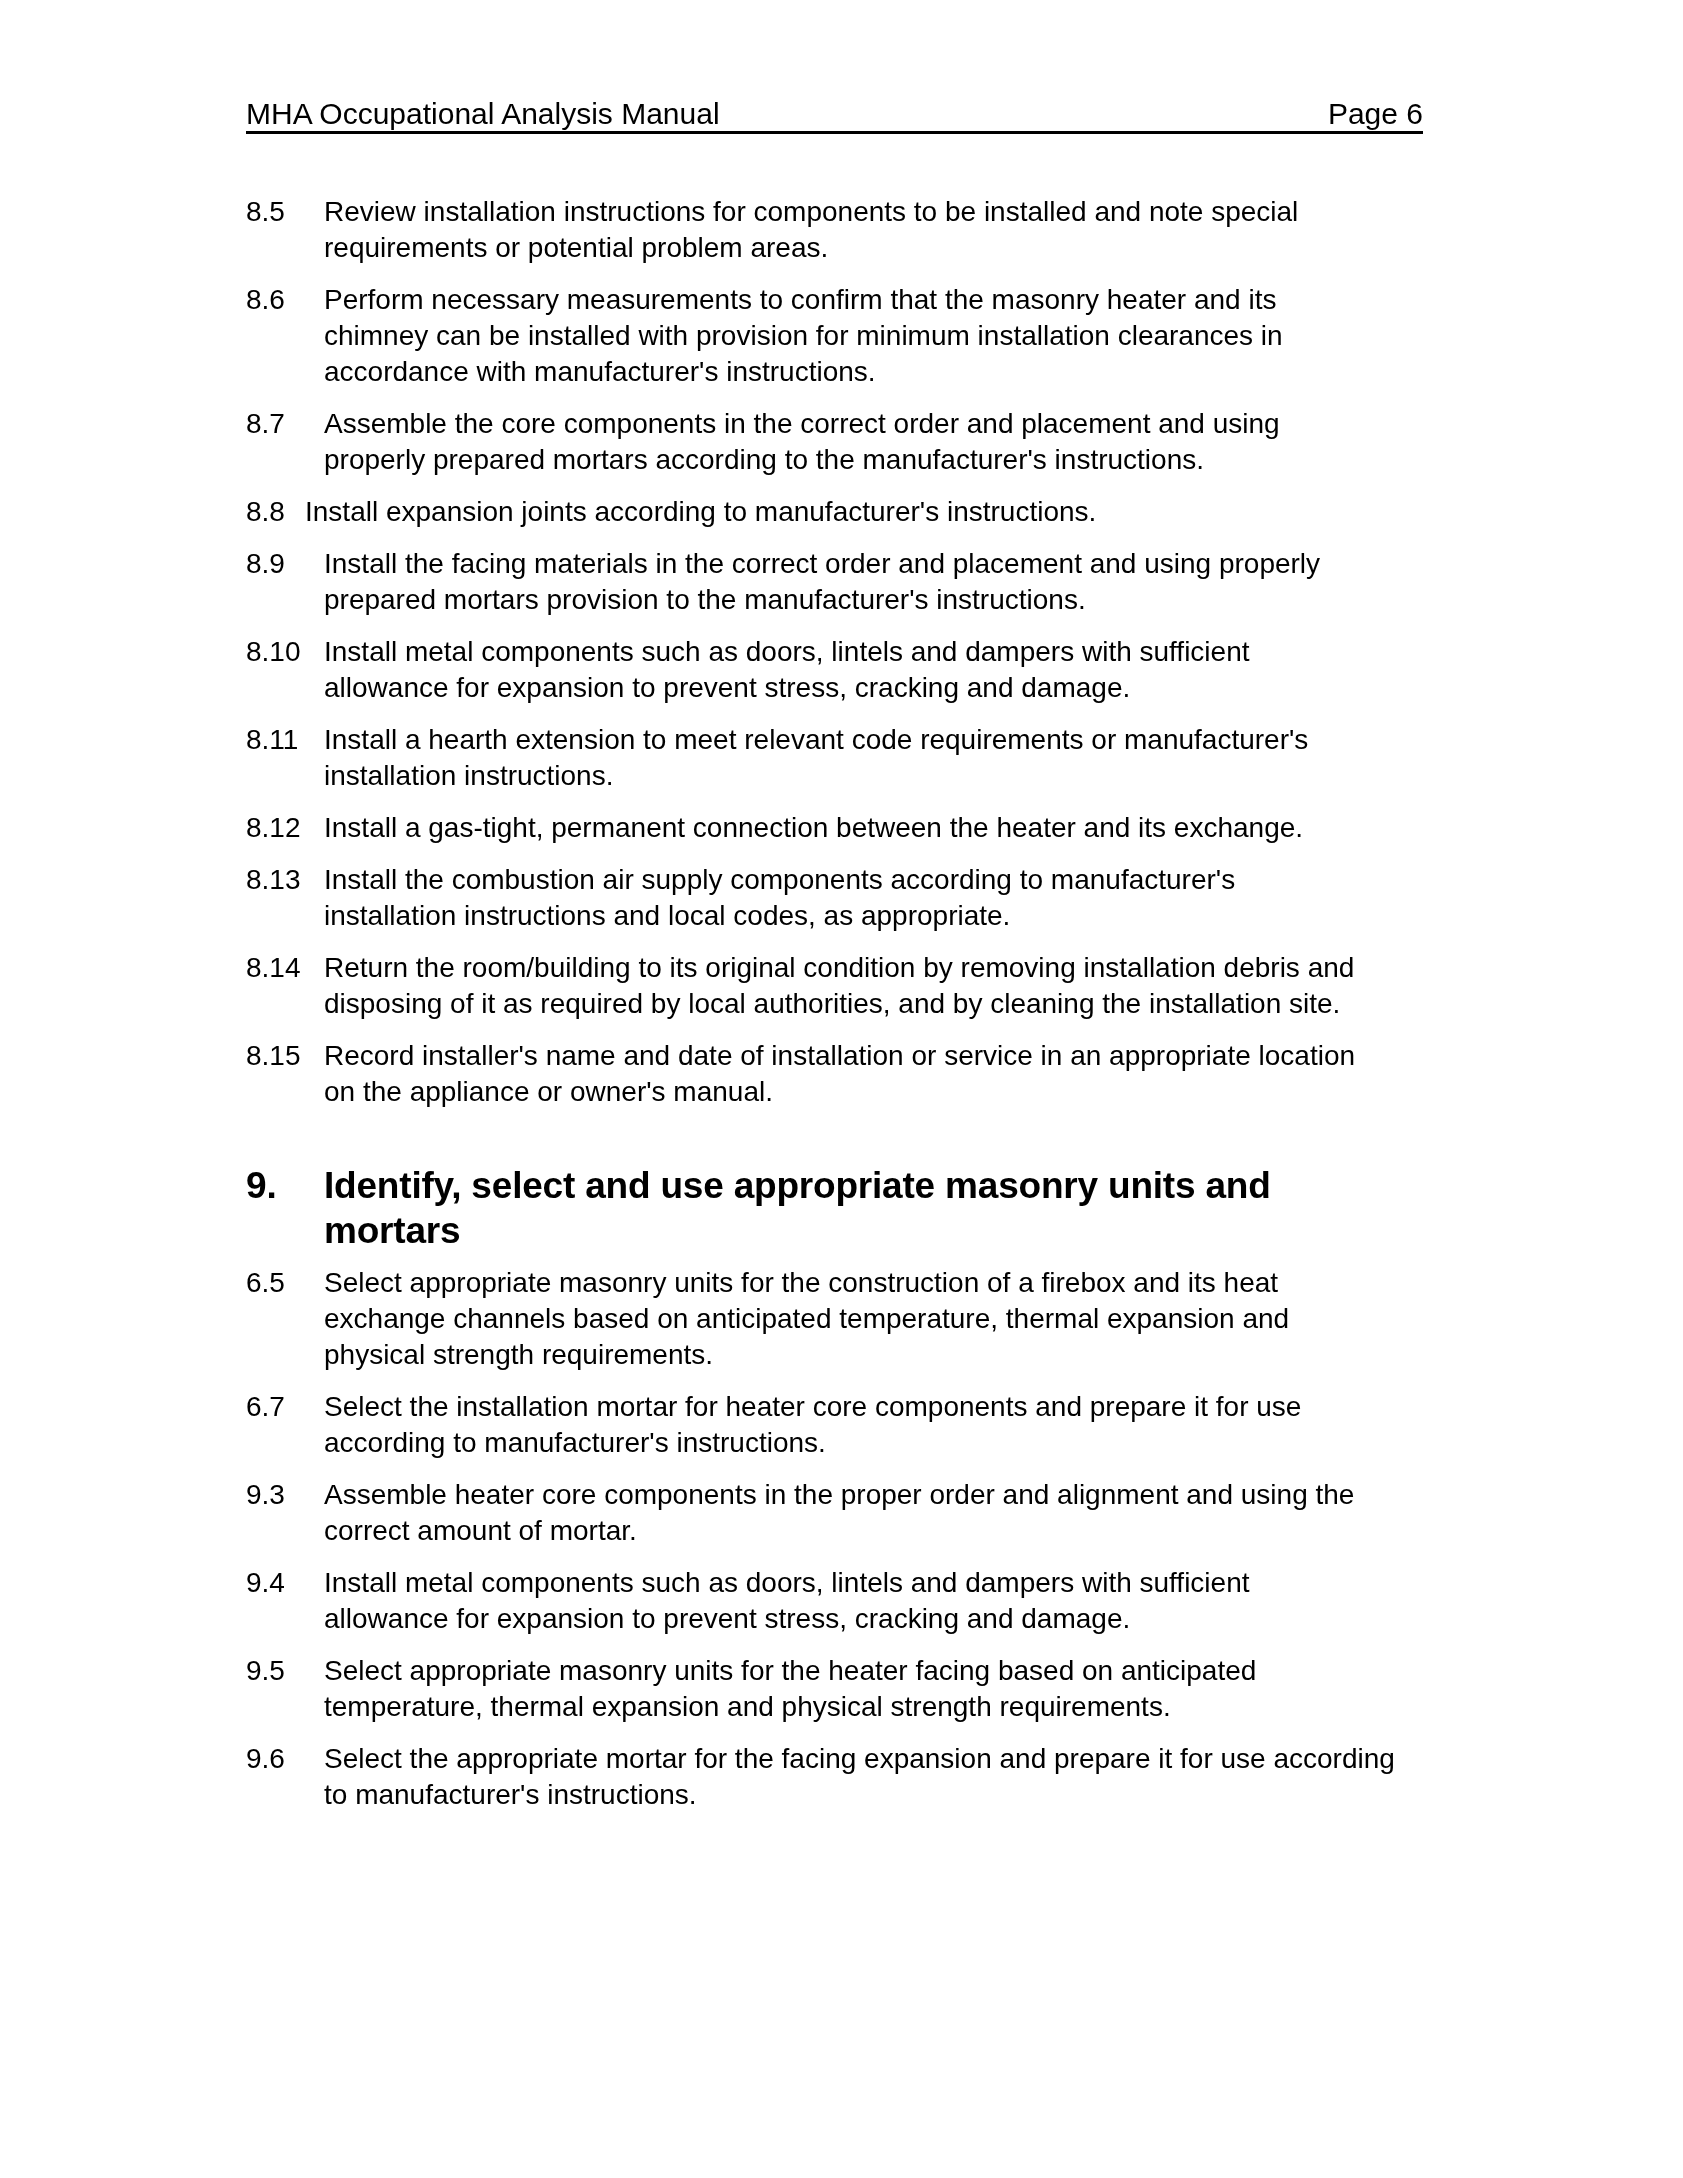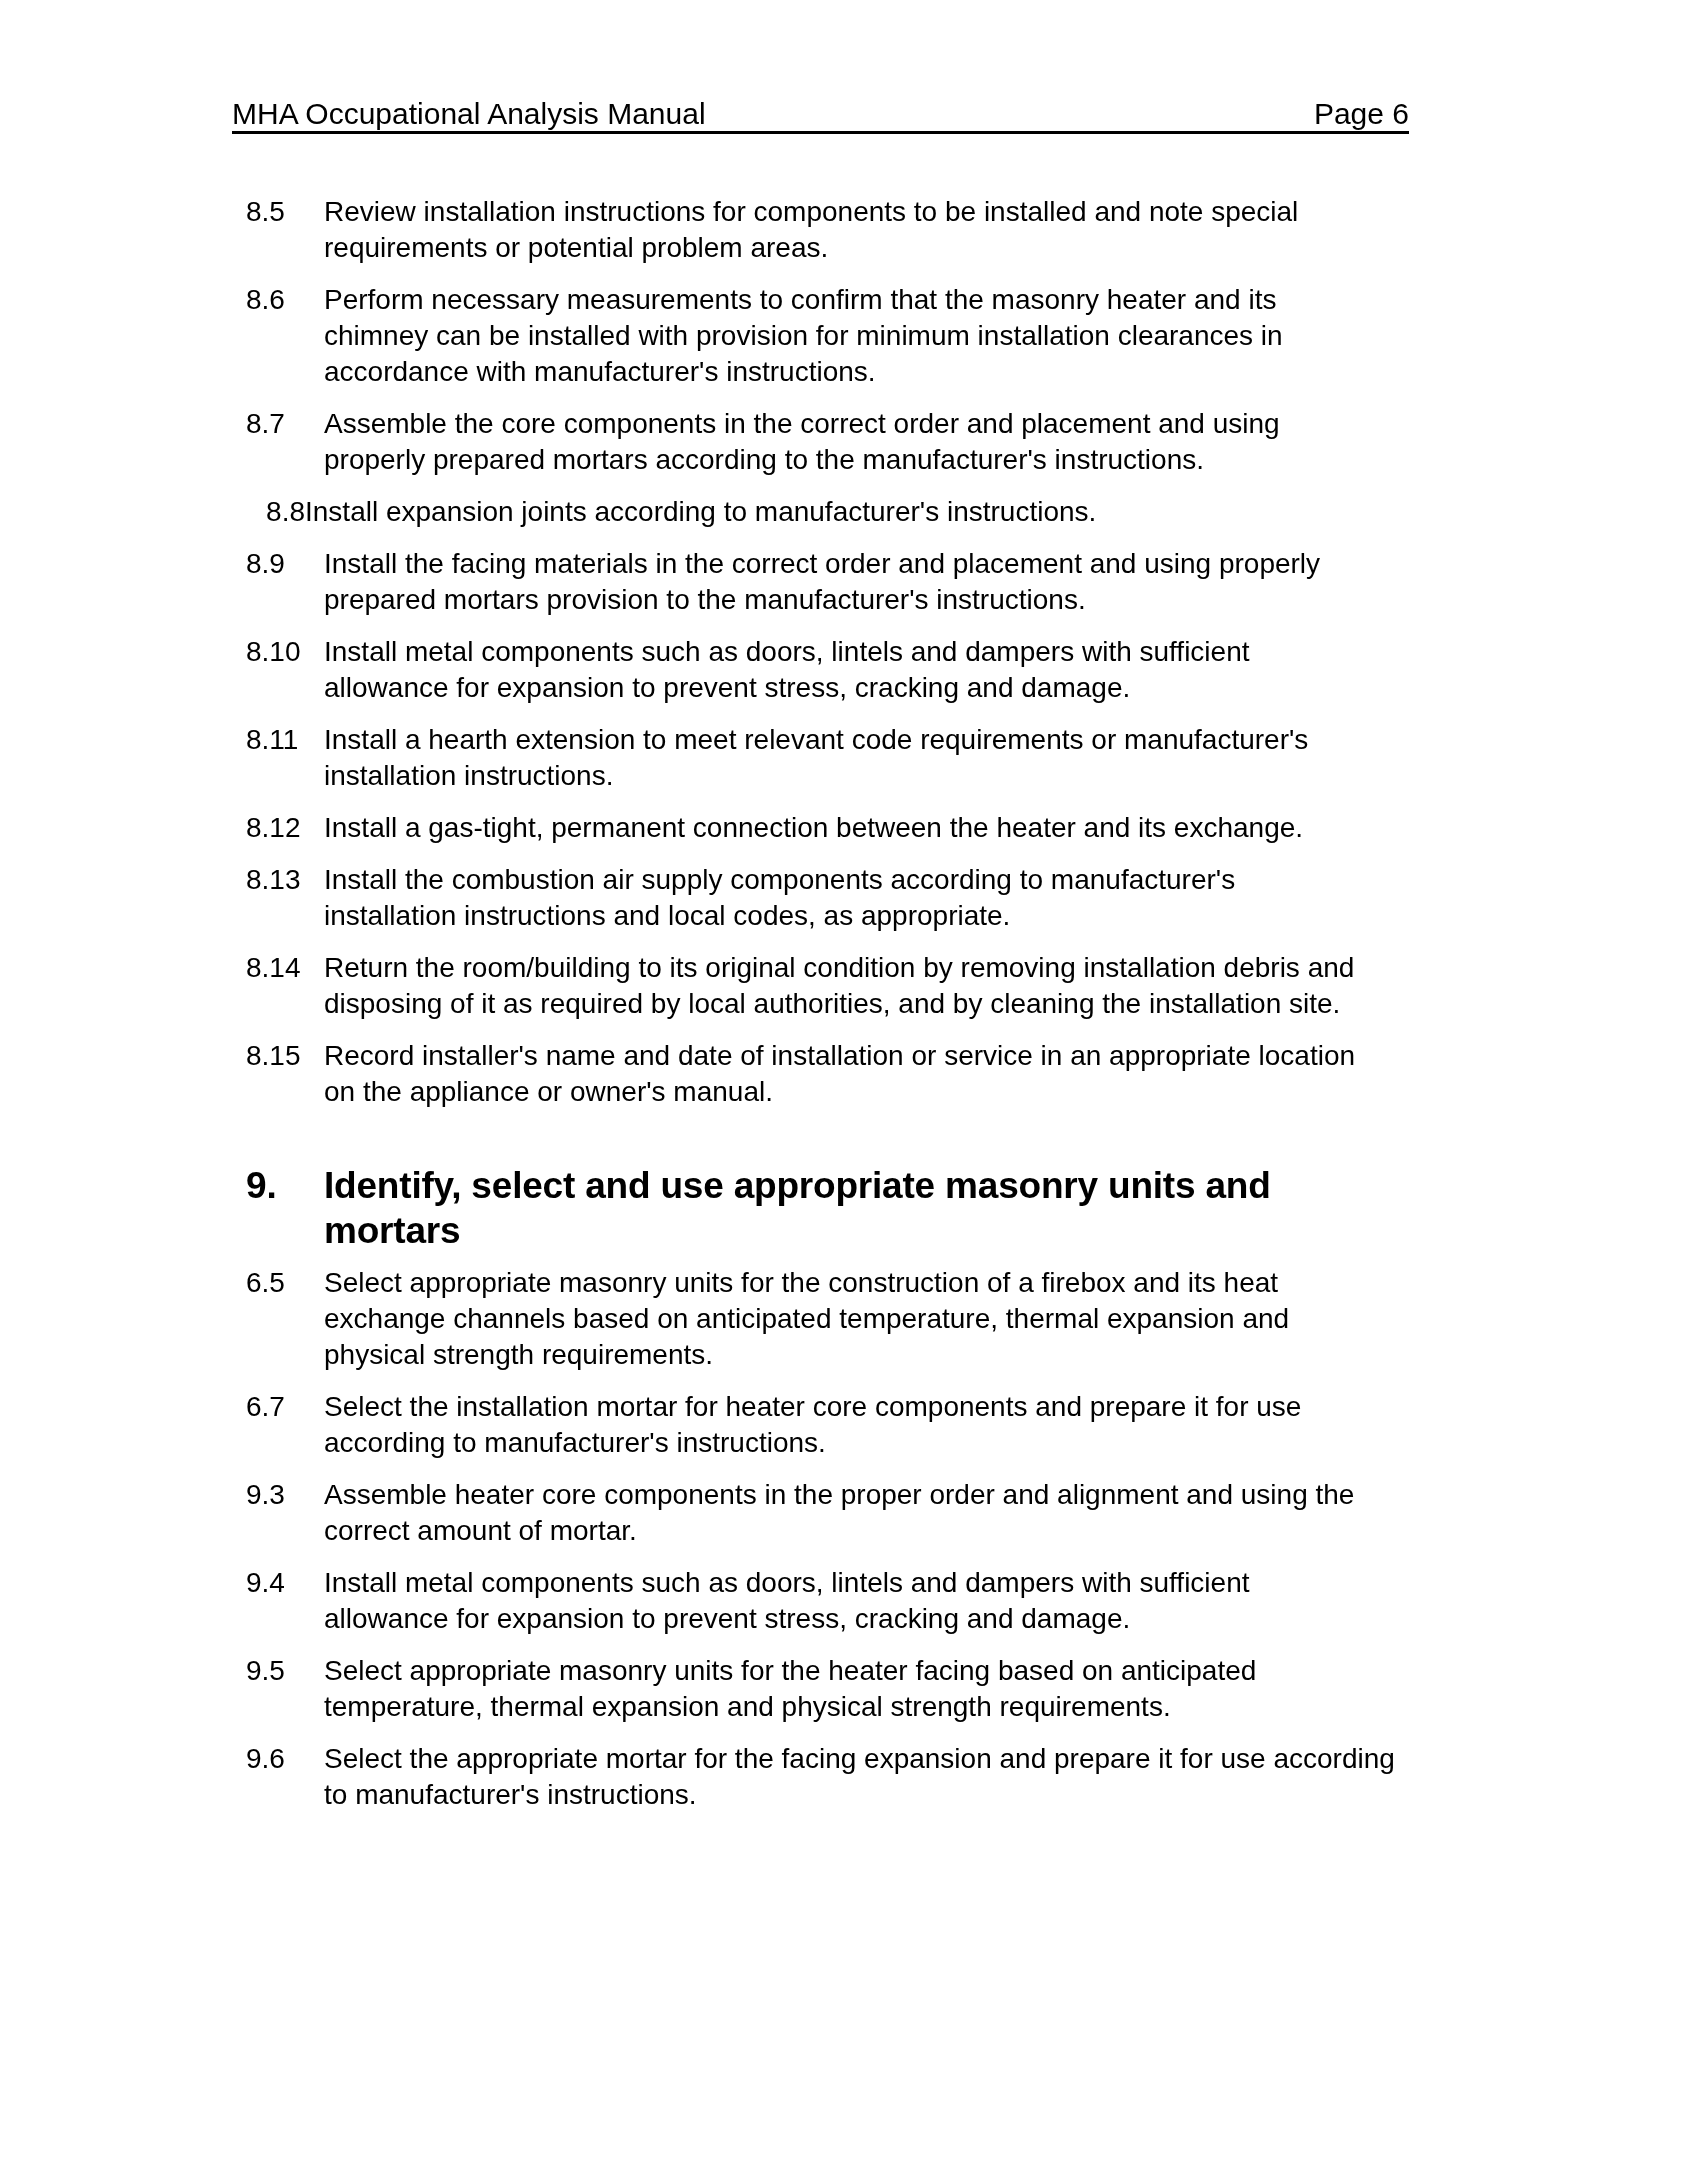--- a/index.html
+++ b/index.html
@@ -1,35 +1,35 @@
 <!DOCTYPE html>
 <html><head>
   <meta charset="utf-8">
   <style>
     html, body { margin: 0; padding: 0; background: #ffffff; }
     body {
       width: 1683px; height: 2178px; position: relative; overflow: hidden;
       font-family: "Liberation Sans", sans-serif; color: #000;
     }
     .page-header {
-      position: absolute; left: 232px; top: 95px; width: 1177px;
+      position: absolute; left: 246px; top: 95px; width: 1177px;
       height: 36px; border-bottom: 3px solid #000;
       display: flex; justify-content: space-between; align-items: flex-end;
       font-size: 30px; line-height: 34px;
     }
     .content {
       position: absolute; left: 246px; top: 194px; width: 1188px;
     }
     .item {
       display: flex; font-size: 28px; line-height: 36px;
       margin-bottom: 16px;
     }
     .item .num { width: 78px; flex: 0 0 78px; }
     .item .txt { width: 1114px; }
-    .item.tight .num { width: 59px; flex: 0 0 59px; text-align: right; }
+    .item.tight .num { width: 59px; flex: 0 0 59px; }
     .section-heading {
       display: flex; font-size: 37px; font-weight: bold; line-height: 45px;
       margin-top: 53px; margin-bottom: 12px;
       letter-spacing: -0.2px;
     }
     .section-heading .num { width: 78px; flex: 0 0 78px; }
     .section-heading .txt { width: 1010px; }
   </style>
 </head>
 <body>

